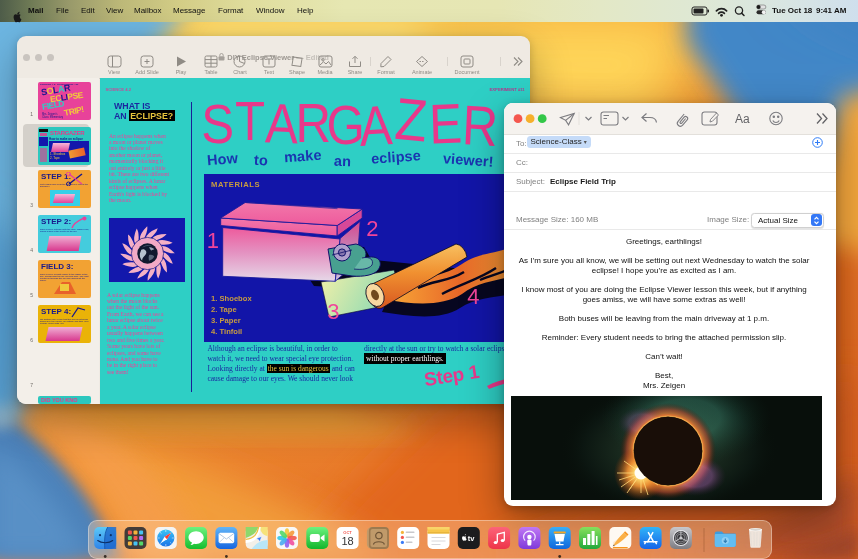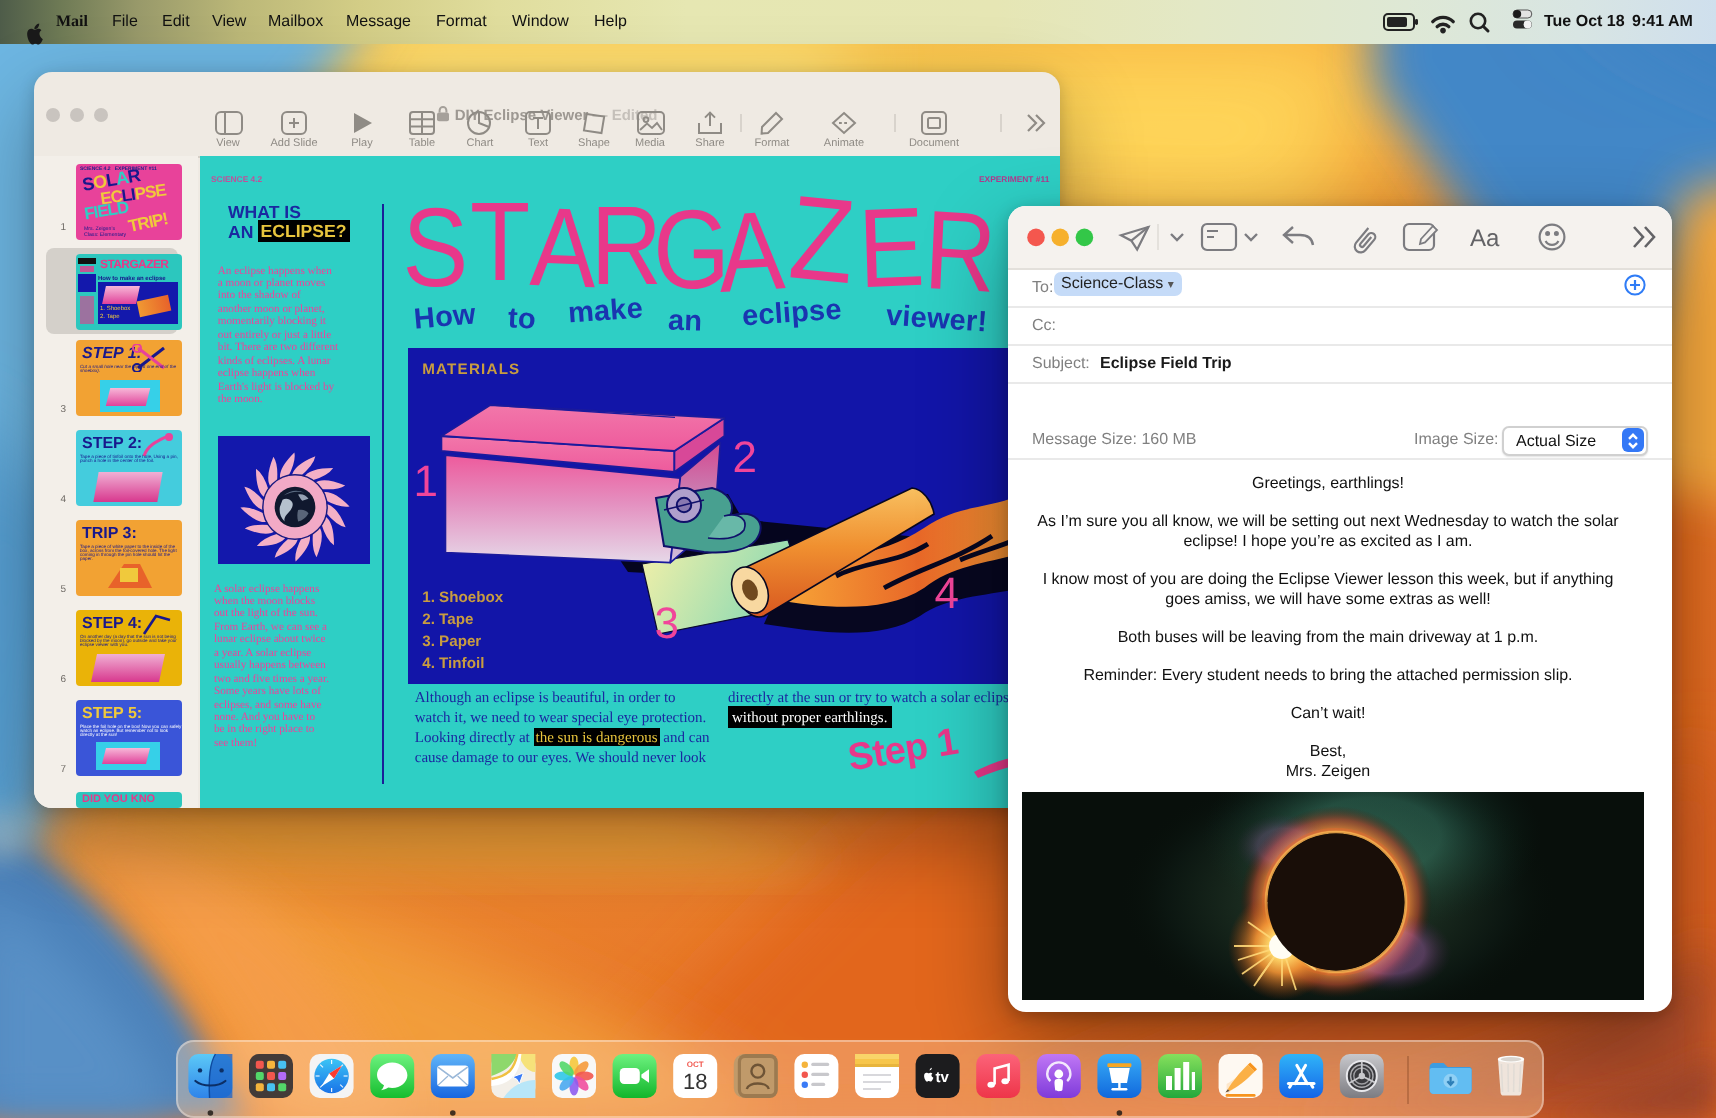--- a/index.html
+++ b/index.html
@@ -86,21 +86,21 @@
 
  <path d="M-20,416 L14,422 C54,452 86,492 102,524 C112,544 118,552 124,559 L-20,559 Z" fill="#4b81b9" filter="url(#blur7)"></path>
  <path d="M-10,445 C30,470 60,505 80,540 L88,559 L-10,559 Z" fill="#5890c6" filter="url(#blur12)"></path>
  <path d="M-8,404 L16,408 L10,428 L-8,430 Z" fill="#8fb3c8" filter="url(#blur7)" opacity="0.8"></path>
 </svg>
 
 <div id="menubar" class="abs">
  <svg class="mi" style="left:13px;top:6px" width="9" height="11" viewBox="0 0 9 11">
       <path d="M6.6,0.3 C6.7,1.0 6.4,1.7 6.0,2.2 C5.5,2.7 4.9,3.1 4.2,3.0 C4.1,2.3 4.5,1.6 4.9,1.2 C5.3,0.7 6.0,0.4 6.6,0.3 Z M8.4,8.1 C8.1,8.9 7.9,9.2 7.5,9.9 C6.9,10.8 6.1,11.0 5.5,10.6 C4.9,10.3 4.5,10.3 3.9,10.6 C3.2,11.0 2.6,10.8 2.0,9.9 C0.4,7.4 0.2,4.5 1.2,3.5 C1.9,2.8 2.8,2.7 3.5,3.1 C4.1,3.4 4.6,3.4 5.3,3.1 C6.1,2.7 7.0,2.8 7.7,3.6 C6.3,4.5 6.4,6.6 8.4,8.1 Z" fill="#1a1a1a"></path>
     </svg>
- <div class="mi" style="left:28px;font-weight:bold;font-family:Liberation Serif, serif;">Mail</div>
+ <div class="mi" style="left:28px;font-weight:bold;">Mail</div>
  <div class="mi" style="left:56px;">File</div>
  <div class="mi" style="left:81px;">Edit</div>
  <div class="mi" style="left:106px;">View</div>
  <div class="mi" style="left:134px;">Mailbox</div>
  <div class="mi" style="left:173px;">Message</div>
  <div class="mi" style="left:218px;">Format</div>
  <div class="mi" style="left:256px;">Window</div>
  <div class="mi" style="left:297px;">Help</div>
  <svg class="mi" style="left:690px;top:0" width="160" height="22" viewBox="0 0 160 22">
    <rect x="2" y="7" width="15" height="8" rx="2" fill="none" stroke="#222" stroke-width="1"></rect>
@@ -269,21 +269,21 @@
      <div class="abs" style="left:0;top:0;width:9px;height:3px;background:#111;"></div>
      <div class="abs" style="left:0;top:8px;width:9px;height:9px;background:#1318ac;"></div>
      <div class="abs" style="left:1px;top:4px;width:7px;height:3px;background:#e8388a;opacity:0.8"></div>
      <div class="abs" style="left:1px;top:19px;width:7px;height:14px;background:#e8388a;opacity:0.6"></div>
    </div>
    <div class="abs" style="left:14px;top:16px;width:17px;height:9px;background:linear-gradient(180deg,#f7b8d8,#e0429a);transform:skewX(-12deg)"></div>
    <div class="abs" style="left:31px;top:22px;width:16px;height:8px;background:linear-gradient(90deg,#f09a33,#e8622a);transform:rotate(-12deg)"></div>
    <div class="abs" style="left:12px;top:25px;font-size:3px;color:#f0c93c;">1. Shoebox<br>2. Tape</div>
   </div>
 
-  <div class="thumb" style="top:92px;background:#f2a233;font-style:italic;">
+  <div class="thumb" style="top:92px;background:#f2a233;">
    <div class="abs" style="left:3px;top:2px;font-size:8px;font-weight:bold;color:#18188c;">STEP 1:</div>
    <svg class="abs" style="left:28px;top:2px" width="22" height="14" viewBox="0 0 22 14">
           <line x1="3" y1="12" x2="16" y2="2" stroke="#18188c" stroke-width="1.5"></line>
           <line x1="3" y1="2" x2="16" y2="12" stroke="#e8429a" stroke-width="1.5"></line>
           <circle cx="2.5" cy="2" r="2" fill="none" stroke="#e8429a"></circle>
           <circle cx="2.5" cy="12" r="2" fill="none" stroke="#18188c"></circle>
         </svg>
    <div class="abs" style="left:2px;top:13px;font-size:2.3px;color:#18188c;">Cut a small hole near the top (at one end of the shoebox).</div>
    <div class="abs" style="left:12px;top:20px;width:30px;height:16px;background:#36d0e8;">
     <div class="abs" style="left:4px;top:4px;width:20px;height:9px;background:linear-gradient(180deg,#f7b8d8,#e0429a);transform:skewX(-14deg)"></div>
@@ -294,44 +294,37 @@
    <div class="abs" style="left:3px;top:2px;font-size:8px;font-weight:bold;color:#18188c;">STEP 2:</div>
    <svg class="abs" style="left:30px;top:1px" width="20" height="13" viewBox="0 0 20 13">
           <path d="M4,12 C6,6 12,4 16,2" stroke="#e8429a" stroke-width="1.5" fill="none"></path>
           <circle cx="16.5" cy="2.5" r="2" fill="#e8429a"></circle>
         </svg>
    <div class="abs" style="left:2px;top:13px;font-size:2.3px;color:#18188c;">Tape a piece of tinfoil onto the hole. Using a pin, punch a hole in the center of the foil.</div>
    <div class="abs" style="left:10px;top:21px;width:32px;height:15px;background:linear-gradient(180deg,#f0b0d4,#d8388e);transform:skewX(-10deg)"></div>
   </div>
 
   <div class="thumb" style="top:182px;background:#f2a233;">
-   <div class="abs" style="left:3px;top:2px;font-size:8px;font-weight:bold;color:#18188c;">TRIP 3:</div>
+   <div class="abs" style="left:3px;top:2px;font-size:8px;font-weight:bold;color:#18188c;">FIELD 3:</div>
    <div class="abs" style="left:2px;top:13px;font-size:2.3px;color:#18188c;">Tape a piece of white paper to the inside of the box, across from the foil-covered hole. The light coming in through the pin hole should hit the paper.</div>
    <svg class="abs" style="left:14px;top:20px" width="26" height="16" viewBox="0 0 26 16">
           <path d="M2,14 L10,2 L18,2 L24,14 Z" fill="#e8622a"></path>
           <rect x="8" y="4" width="9" height="7" fill="#f0c93c"></rect>
         </svg>
   </div>
 
   <div class="thumb" style="top:227px;background:#eab308;">
    <div class="abs" style="left:3px;top:2px;font-size:8px;font-weight:bold;color:#18188c;">STEP 4:</div>
    <svg class="abs" style="left:32px;top:1px" width="18" height="12" viewBox="0 0 18 12">
           <path d="M2,11 L8,2 L15,4" stroke="#18188c" stroke-width="1.3" fill="none"></path>
         </svg>
    <div class="abs" style="left:2px;top:13px;font-size:2.3px;color:#18188c;">On another day (a day that the sun is not being blocked by the moon), go outside and take your eclipse viewer with you.</div>
    <div class="abs" style="left:9px;top:22px;width:34px;height:14px;background:linear-gradient(180deg,#f0b0d4,#d8388e);transform:skewX(-12deg)"></div>
   </div>
 
-  <div class="thumb" style="top:271.5px;background:#3a55d8;">
-   <div class="abs" style="left:3px;top:2px;font-size:8px;font-weight:bold;color:#f0c93c;">STEP 5:</div>
-   <div class="abs" style="left:2px;top:13px;font-size:2.3px;color:#fff;">Place the foil hole on the box! Now you can safely watch an eclipse. But remember not to look directly at the sun!</div>
-   <div class="abs" style="left:10px;top:21px;width:32px;height:14px;background:#36d0e8;">
-     <div class="abs" style="left:4px;top:3px;width:22px;height:8px;background:linear-gradient(180deg,#f7b8d8,#e0429a);transform:skewX(-14deg)"></div>
-   </div>
-  </div>
 
   <div class="thumb" style="top:317.5px;height:8.5px;background:#2cc7be;">
    <div class="abs" style="left:3px;top:1px;font-size:5.5px;font-weight:bold;color:#e8388a;">DID YOU KNO</div>
   </div>
  </div>
  <div id="kslide" class="abs">
   <div class="abs" style="left:6px;top:8.5px;font-size:4.2px;font-weight:bold;color:#c0509a;">SCIENCE 4.2</div>
   <div class="abs" style="left:390px;top:8.5px;font-size:4.2px;font-weight:bold;color:#b03a8e;">EXPERIMENT #11</div>
   <div class="abs" style="left:14.5px;top:22.5px;font-size:8.8px;font-weight:bold;color:#1a28a0;">WHAT IS<br>AN<span style="background:#000;color:#e8c53d;padding:0.5px 1.5px;margin-left:2px;">ECLIPSE?</span></div>
   <div class="abs" style="left:9.4px;top:54.5px;font-size:5.6px;line-height:6.45px;color:#f0419a;font-family:'Liberation Serif',serif;white-space:nowrap;">An eclipse happens when<br>a moon or planet moves<br>into the shadow of<br>another moon or planet,<br>momentarily blocking it<br>out entirely or just a little<br>bit. There are two different<br>kinds of eclipses. A lunar<br>eclipse happens when<br>Earth's light is blocked by<br>the moon.</div>

